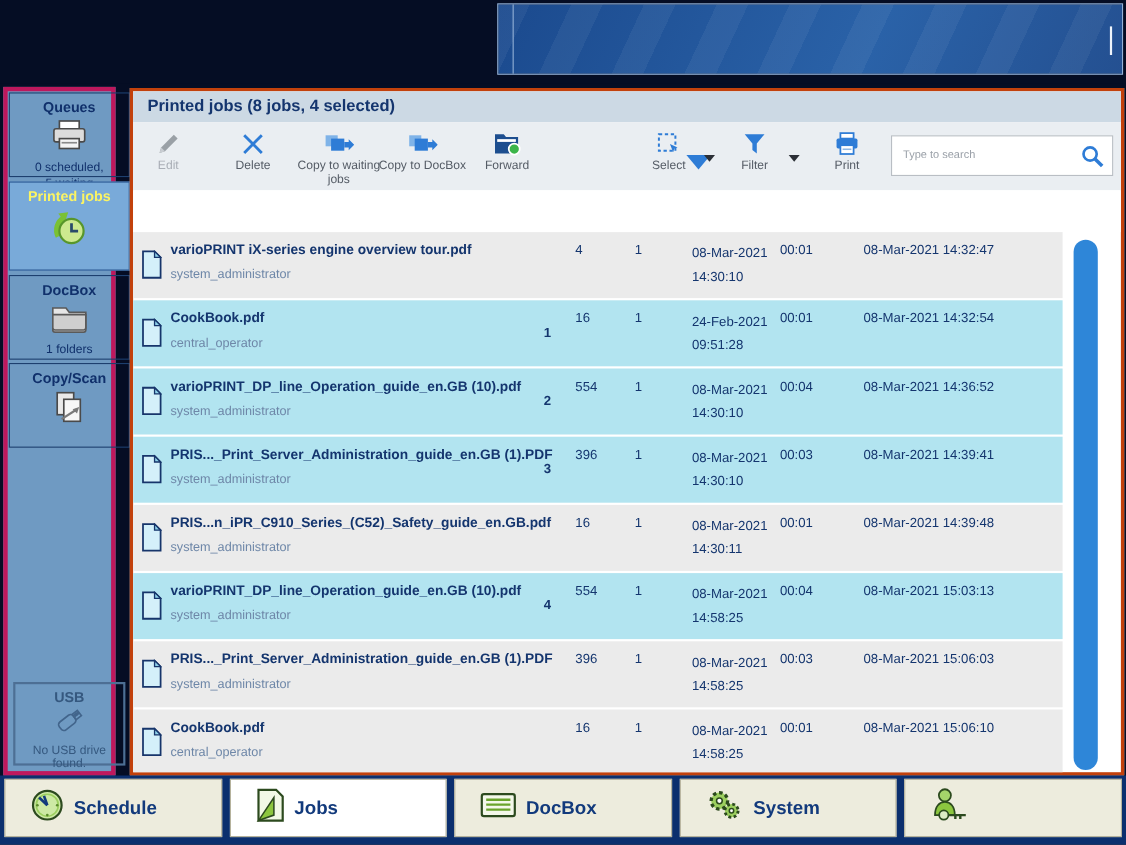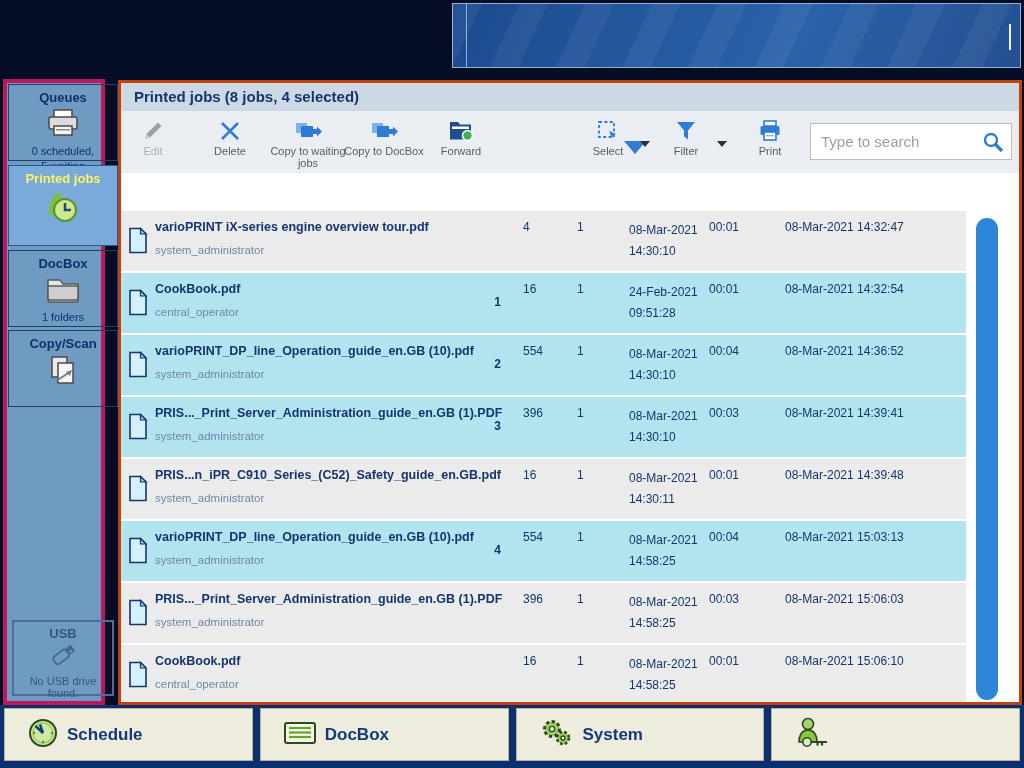--- a/index.html
+++ b/index.html
@@ -75,21 +75,21 @@
   .tbtn .ic { height:25px; display:flex; align-items:center; justify-content:center; }
   .tbtn.disabled { color:#a9aeb6; }
   .caret { position:absolute; width:0; height:0; border-left:5px solid transparent; border-right:5px solid transparent; border-top:6px solid #2b2f36; cursor:pointer; }
   .big-arrow { position:absolute; left:503px; top:30px; width:0; height:0; border-left:11px solid transparent; border-right:11px solid transparent; border-top:13px solid #2e7cd6; cursor:pointer; }
   .searchbox {
     position:absolute; left:689px; top:12px; width:202px; height:37px;
     background:#ffffff; border:1px solid #b9bec4;
   }
   .searchbox input {
     width:100%; height:100%; border:none; outline:none; background:transparent;
-    font-family:"Liberation Sans",sans-serif; font-size:15px; color:#333; padding:0 34px 0 10px;
+    font-family:"Liberation Sans",sans-serif; font-size:10px; color:#333; padding:0 34px 0 10px;
   }
   .searchbox input::placeholder { color:#9aa0a8; }
   .search-ic { position:absolute; right:6px; top:7px; cursor:pointer; }
 
   
   .table-header { position:absolute; left:0; top:90px; width:898px; height:38px; background:#ffffff; }
   .hcell { position:absolute; top:12px; font-size:12px; color:#be185d; cursor:pointer; white-space:nowrap;margin-top:28px; }
   .sort { display:inline-block; width:7px; height:11px; margin-right:4px; position:relative; }
   .sort::before { content:""; position:absolute; top:0; left:0;
     border-left:3.5px solid transparent; border-right:3.5px solid transparent; border-bottom:4.5px solid #9aa0a8; }
@@ -496,20 +496,29 @@
         <path d="M16 16 L8.5 9" stroke="#123a7c" stroke-width="2.4" fill="none"></path>
         <path d="M16 16 L13 7.5" stroke="#123a7c" stroke-width="2.4" fill="none"></path>
         <circle cx="16" cy="25" r="1.2" fill="#5a8a2a"></circle>
           <circle cx="25" cy="16" r="1.2" fill="#5a8a2a"></circle>
           <circle cx="7" cy="16" r="1.2" fill="#5a8a2a"></circle>
       </svg>
     </span>
     <span class="tab-label">Schedule</span>
   </div>
 
+  <div class="tab selected">
+    <span>
+      <svg width="28" height="32" viewBox="0 0 28 32">
+        <path d="M3 2 h16 l6 6 v22 H3 z" fill="#f2f9e6" stroke="#2c4a1e" stroke-width="2"></path>
+        <path d="M3 30 L17 9 L17 25 z" fill="#8cc63f" stroke="#2c4a1e" stroke-width="1.4"></path>
+      </svg>
+    </span>
+    <span class="tab-label">Jobs</span>
+  </div>
 
   <div class="tab">
     <span>
       <svg width="34" height="26" viewBox="0 0 34 26">
         <rect x="2" y="3" width="30" height="20" rx="2" fill="#f4f8ea" stroke="#2c4a1e" stroke-width="2"></rect>
         <g stroke="#6aa32c" stroke-width="2.2">
           <line x1="6" y1="8" x2="28" y2="8"></line>
             <line x1="6" y1="12.5" x2="28" y2="12.5"></line>
             <line x1="6" y1="17" x2="28" y2="17"></line>
         </g>

